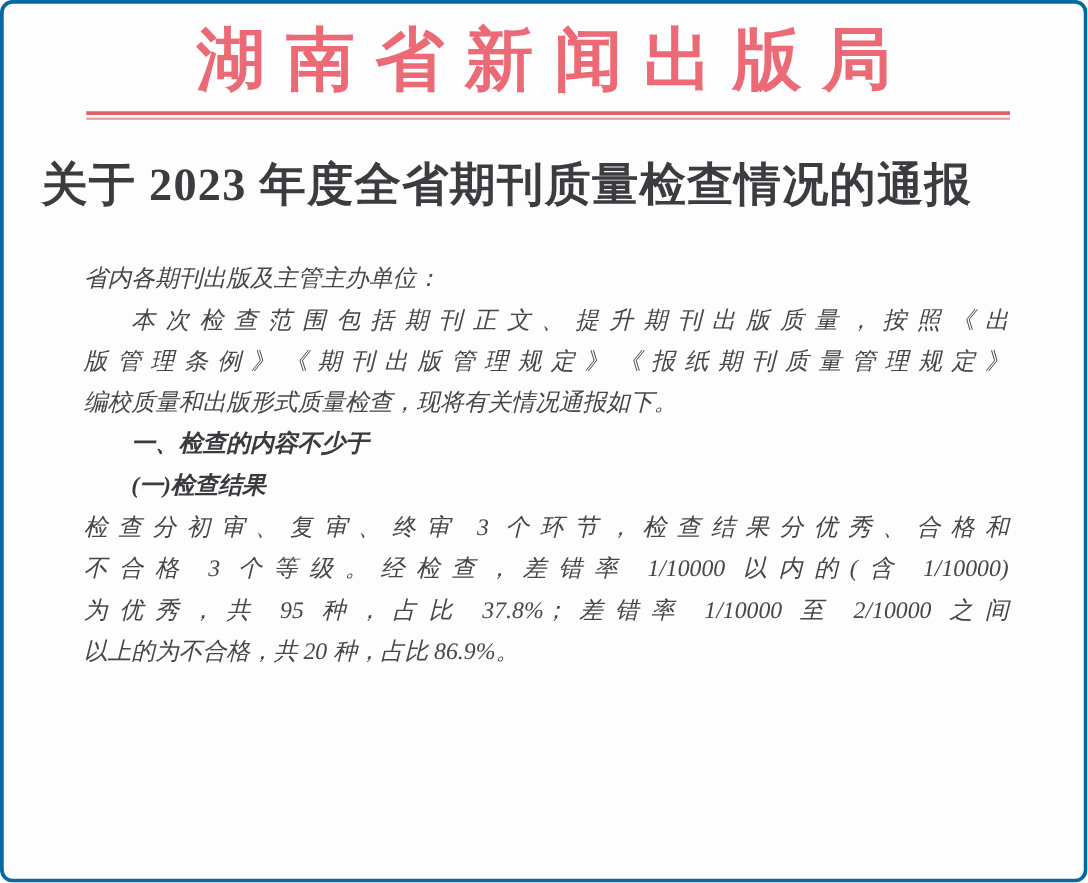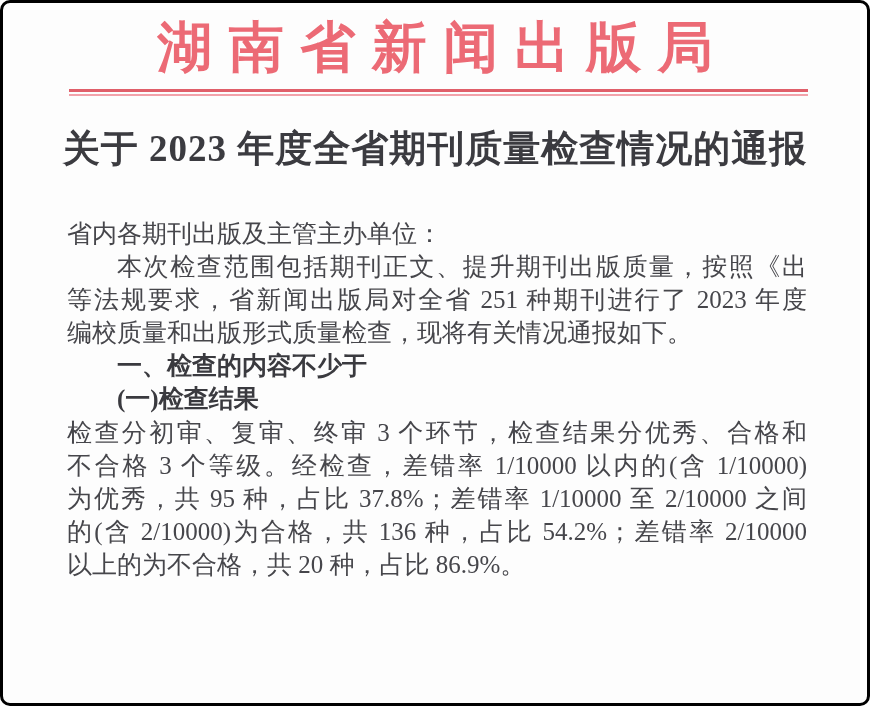--- a/index.html
+++ b/index.html
@@ -6,21 +6,21 @@
     margin: 0;
     padding: 0;
     background: #ffffff;
   }
   .page {
     position: relative;
     box-sizing: border-box;
     width: 870px;
     height: 706px;
     background: #fdfdfd;
-    border: 3px solid #000000;
+    border: 3px solid #0369a1;
     border-radius: 10px;
     overflow: hidden;
     font-family: "Liberation Serif", "DejaVu Serif", serif;
   }
   .agency {
     position: absolute;
     top: 12px;
     left: 0;
     right: 0;
     text-align: center;
@@ -46,35 +46,36 @@
     height: 2px;
     margin-top: 2px;
     background: #f2a2aa;
   }
   .doc-title {
     position: absolute;
     top: 124px;
     left: 30px;
     right: 30px;
     margin: 0;
-    text-align: center;
+    text-align: left;
     font-size: 37px;
     line-height: 44px;
     font-weight: bold;
     color: #3b3b40;
     letter-spacing: 1px;
     white-space: nowrap;
   }
   .body-block {
     position: absolute;
-    top: 214px;
+    top: 204px;
     left: 64px;
     width: 740px;
-    font-size: 25px;
+    font-size: 19px;
     color: #46464b;
+    font-style: italic;
   }
   .line {
     height: 33.1px;
     line-height: 33.1px;
     white-space: nowrap;
   }
   .fill {
     text-align: justify;
     text-align-last: justify;
     text-justify: inter-character;
@@ -98,24 +99,23 @@
       <div class="rule-top"></div>
       <div class="rule-bottom"></div>
     </div>
   </header>
 
   <h1 class="doc-title">关于 2023 年度全省期刊质量检查情况的通报</h1>
 
   <main class="body-block">
     <div class="line">省内各期刊出版及主管主办单位：</div>
     <div class="line fill indent">本次检查范围包括期刊正文、提升期刊出版质量，按照《出</div>
-    <div class="line fill">等法规要求，省新闻出版局对全省 251 种期刊进行了 2023 年度</div>
+    <div class="line fill">版管理条例》《期刊出版管理规定》《报纸期刊质量管理规定》</div>
     <div class="line">编校质量和出版形式质量检查，现将有关情况通报如下。</div>
     <div class="line indent bold">一、检查的内容不少于</div>
     <div class="line indent bold">(一)检查结果</div>
     <div class="line fill">检查分初审、复审、终审 3 个环节，检查结果分优秀、合格和</div>
     <div class="line fill">不合格 3 个等级。经检查，差错率 1/10000 以内的(含 1/10000)</div>
     <div class="line fill">为优秀，共 95 种，占比 37.8%；差错率 1/10000 至 2/10000 之间</div>
-    <div class="line fill">的(含 2/10000)为合格，共 136 种，占比 54.2%；差错率 2/10000</div>
     <div class="line">以上的为不合格，共 20 种，占比 86.9%。</div>
   </main>
 
 </div>
 
 </body></html>

